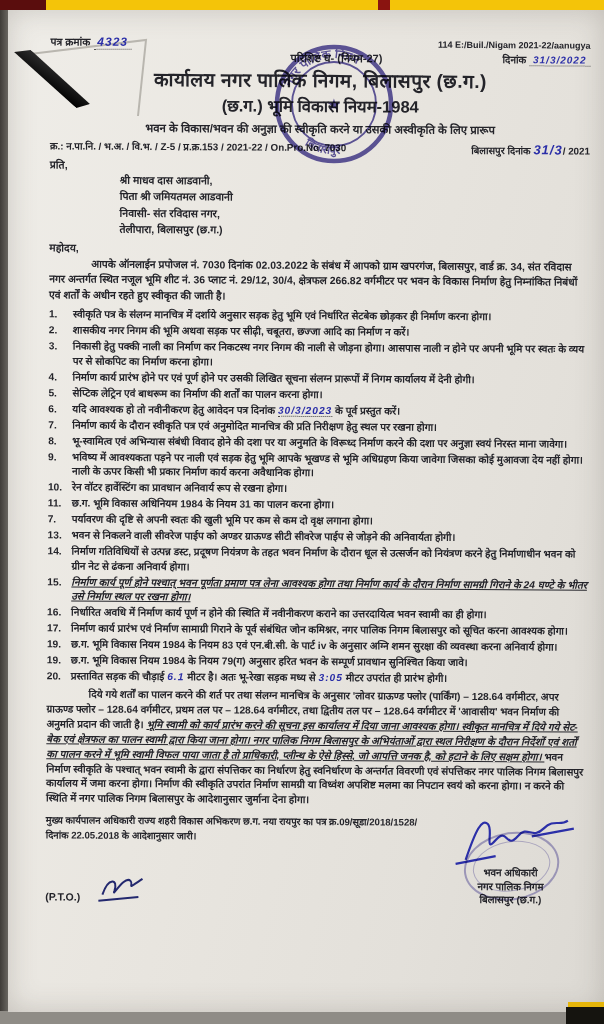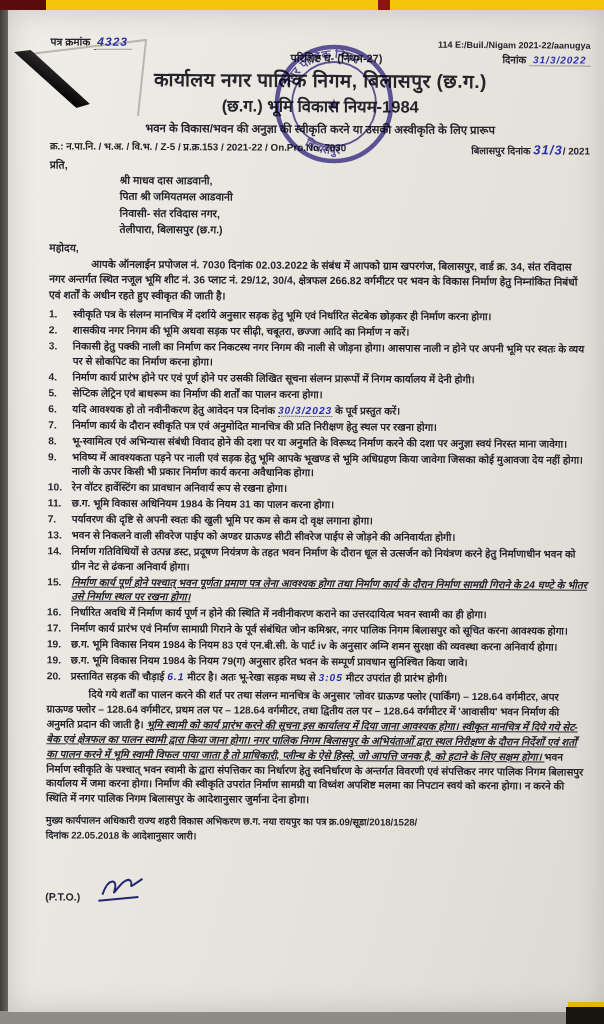--- a/index.html
+++ b/index.html
@@ -221,20 +221,29 @@
         <div>
           <div class="order">मुख्य कार्यपालन अधिकारी राज्य शहरी विकास अभिकरण छ.ग. नया रायपुर का पत्र क्र.09/सूडा/2018/1528/दिनांक 22.05.2018 के आदेशानुसार जारी।</div>
           <div class="pto">
             <span>(P.T.O.)</span>
             <svg class="sig-svg" width="58" height="34">
               <path d="M8,26 C14,8 24,10 20,22 C17,30 30,6 36,12 C40,16 30,22 48,10 M4,32 L44,28" fill="none" stroke="#23286e" stroke-width="2"></path>
             </svg>
           </div>
         </div>
 
+        <div class="sigblock">
+          <svg class="sig-svg" width="150" height="56" style="margin:0 auto;">
+            <path d="M30,50 C40,20 46,8 52,14 C58,20 48,44 60,30 C72,16 70,40 82,26 C92,14 96,30 108,18 C118,8 124,16 132,10 M96,26 L138,18 M20,54 L60,46" fill="none" stroke="#2b2fa8" stroke-width="2.2"></path>
+          </svg>
+          <div id="stamp-bottom"></div>
+          <div class="line">भवन अधिकारी</div>
+          <div class="line">नगर पालिक निगम</div>
+          <div class="line">बिलासपुर (छ.ग.)</div>
+        </div>
       </div>
 
     </div>
   </div>
 
   <div id="pen"></div>
 
   <svg id="stamp-top" viewBox="0 0 124 124">
     <defs>
       <path id="arcT" d="M 16,62 A 46,46 0 0 1 108,62" fill="none"></path>

